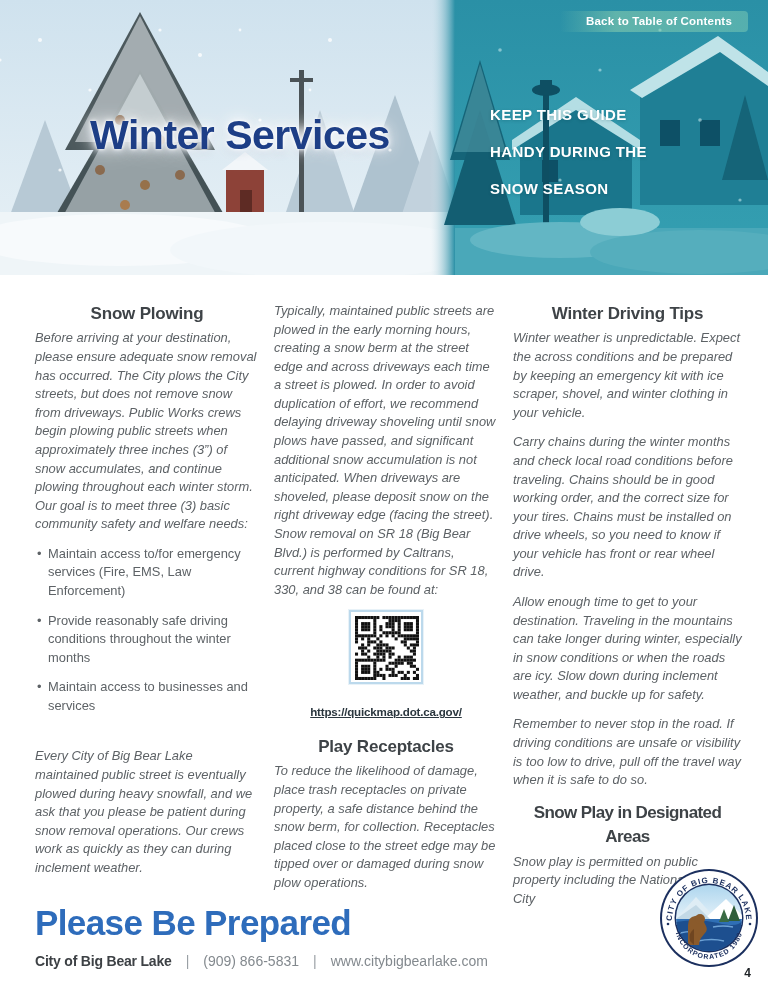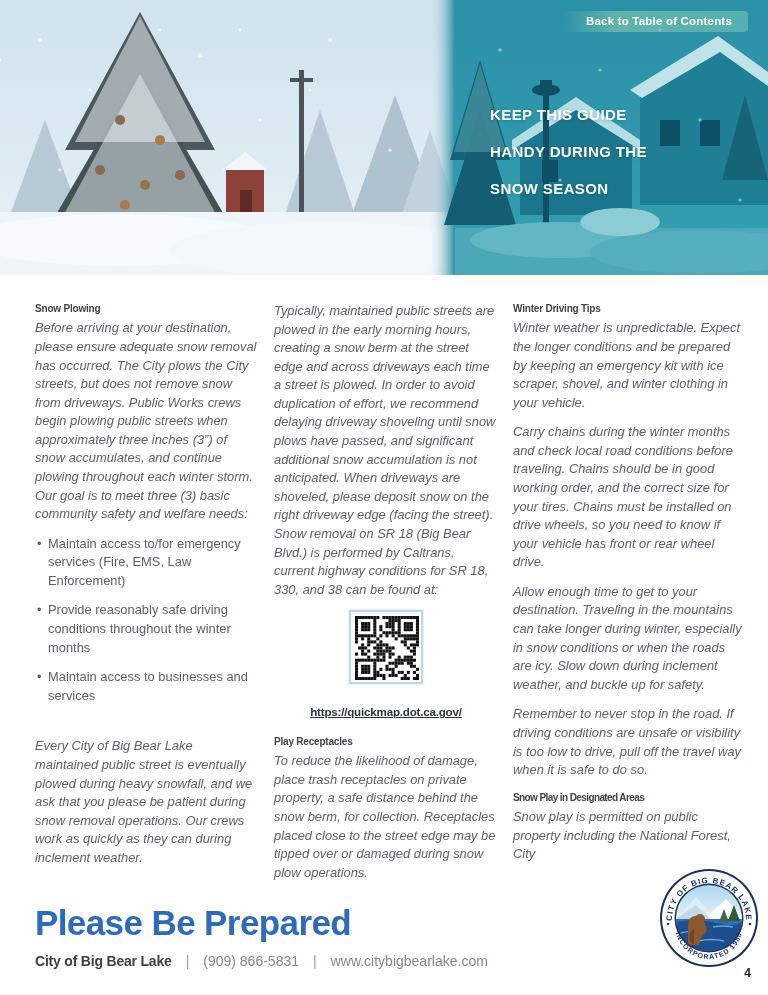--- a/index.html
+++ b/index.html
@@ -33,21 +33,21 @@
   .cols{
     position:absolute;top:302px;left:35px;width:702px;
     display:flex;gap:15px;
     color:#5d6266;font-size:12.9px;line-height:1.44;
   }
   .col{flex:0 0 auto;}
   .col1{width:224px;}
   .col2{width:224px;}
   .col3{width:229px;}
   h3{
-    margin:0 0 3px 0;font-size:10px;font-weight:800;color:#3e4347;letter-spacing:-.2px;
+    margin:0 0 3px 0;font-size:17px;font-weight:800;color:#3e4347;letter-spacing:-.2px;text-align:center;
   }
   h3.tight{letter-spacing:-.6px;}
   .cols p{margin:0 0 11px 0;font-style:italic;}
   ul.dash{list-style:none;margin:2px 0 20px 0;padding:0 0 0 2px;}
   ul.dash li{
     margin:0 0 11px 0;padding-left:11px;position:relative;
   }
   ul.dash li::before{content:"•";position:absolute;left:0;top:0;color:#5d6266;}
   .gap-big{height:12px;}
   
@@ -172,20 +172,21 @@
       <circle cx="500" cy="50" r="1.8"></circle>
         <circle cx="600" cy="70" r="1.6"></circle>
         <circle cx="700" cy="120" r="1.8"></circle>
       <circle cx="560" cy="180" r="1.6"></circle>
         <circle cx="660" cy="30" r="1.6"></circle>
         <circle cx="740" cy="200" r="1.6"></circle>
     </g>
   </svg>
 
   <div class="back-pill">Back to Table of Contents</div>
+  <div class="hero-title">Winter Services</div>
   <div class="hero-note">
     <div>KEEP THIS GUIDE</div>
     <div>HANDY DURING THE</div>
     <div>SNOW SEASON</div>
   </div>
 </div>
 
 <div class="cols">
 
   <div class="col col1">
@@ -449,21 +450,21 @@
       </div>
     </div>
     <a class="qr-link">https://quickmap.dot.ca.gov/</a>
 
     <h3>Play Receptacles</h3>
     <p>To reduce the likelihood of damage, place trash receptacles on private property, a safe distance behind the snow berm, for collection. Receptacles placed close to the street edge may be tipped over or damaged during snow plow operations.</p>
   </div>
 
   <div class="col col3">
     <h3>Winter Driving Tips</h3>
-    <p>Winter weather is unpredictable. Expect the longer conditions and be prepared by keeping an emergency kit with ice scraper, shovel, and winter clothing in your vehicle.</p>
+    <p>Winter weather is unpredictable. Expect the across conditions and be prepared by keeping an emergency kit with ice scraper, shovel, and winter clothing in your vehicle.</p>
     <p>Carry chains during the winter months and check local road conditions before traveling. Chains should be in good working order, and the correct size for your tires. Chains must be installed on drive wheels, so you need to know if your vehicle has front or rear wheel drive.</p>
     <p>Allow enough time to get to your destination. Traveling in the mountains can take longer during winter, especially in snow conditions or when the roads are icy. Slow down during inclement weather, and buckle up for safety.</p>
     <p>Remember to never stop in the road. If driving conditions are unsafe or visibility is too low to drive, pull off the travel way when it is safe to do so.</p>
     <h3 class="tight">Snow Play in Designated Areas</h3>
     <p>Snow play is permitted on public property including the National Forest, City</p>
   </div>
 </div>
 
 <div class="footer-title">Please Be Prepared</div>
 <div class="footer-line">

